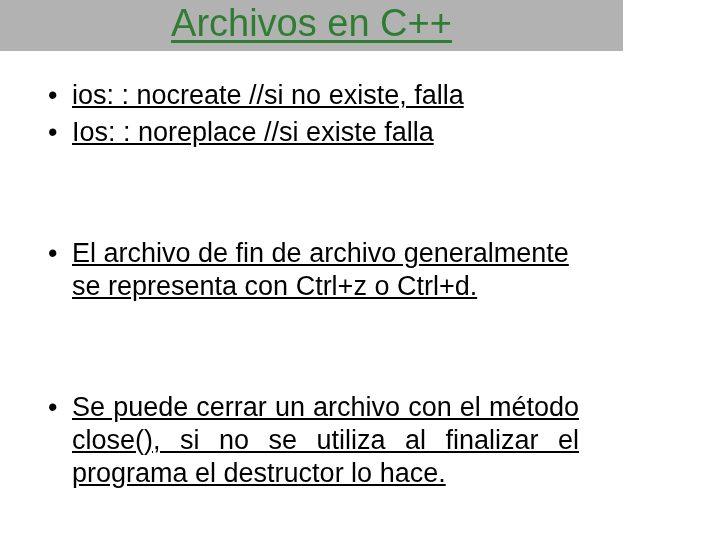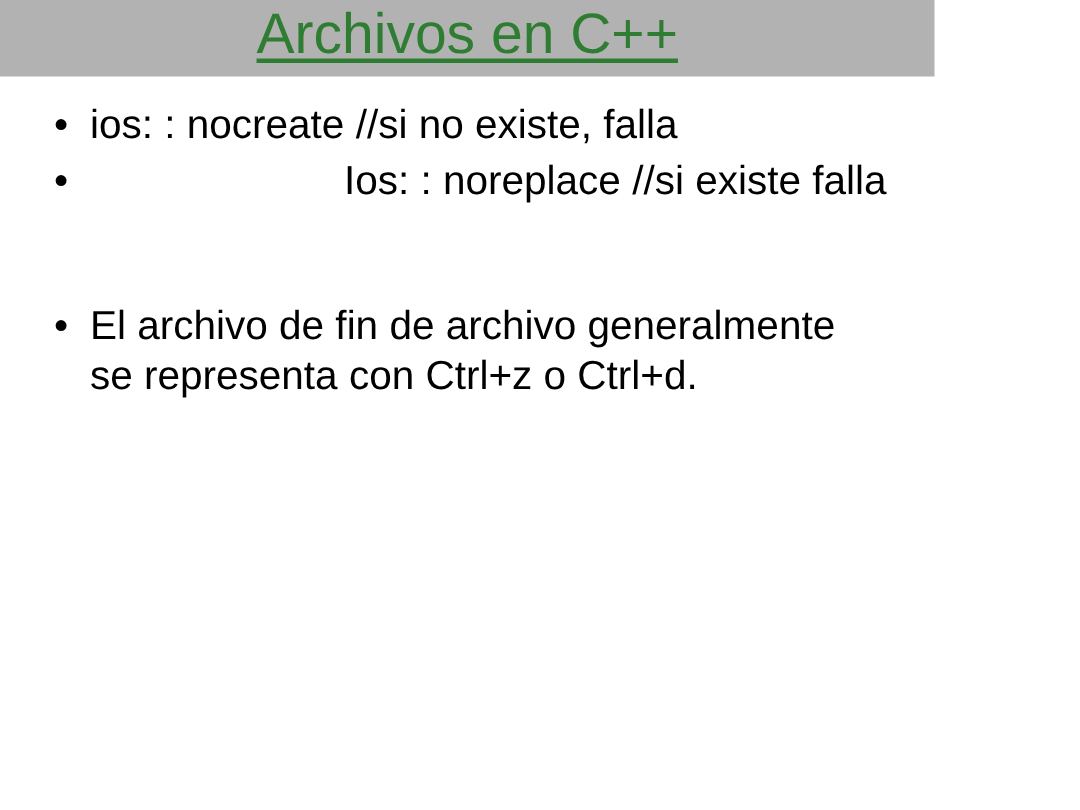--- a/index.html
+++ b/index.html
@@ -28,40 +28,41 @@
     text-decoration: underline;
     text-underline-offset: 4px;
     display: inline-block;
     padding-top: 2px;
   }
   .body {
     padding: 12px 28px 0 28px;
   }
   ul.bullets {
     list-style: none;
-    margin: 4px;
+    margin: 16px;
     padding: 0;
+    text-decoration: underline;
   }
   ul.bullets > li {
     position: relative;
     padding-left: 28px;
     font-size: 27px;
     color: #000000;
     line-height: 1.22;
     margin: 0;
   }
   ul.bullets > li::before {
     content: "•";
     position: absolute;
     left: 4px;
     top: 0;
     font-size: 27px;
     color: #000000;
   }
-  .group1 li + li { margin-top: 4px; text-align: right; }
+  .group1 li + li { margin-top: 4px; }
   .gap-large { height: 56px; }
   .gap-large2 { height: 56px; }
   .justify {
     text-align: justify;
     text-justify: inter-word;
   }
 </style>
 </head>
 <body>
 
@@ -84,15 +85,20 @@
     <div class="gap-large"></div>
 
     <ul class="bullets">
       <li>
         <span>El archivo de fin de archivo generalmente se representa con Ctrl+z o Ctrl+d.</span>
       </li>
     </ul>
 
     <div class="gap-large2"></div>
 
+    <ul class="bullets">
+      <li class="justify">
+        <span>Se puede cerrar un archivo con el método close(), si no se utiliza al finalizar el programa el destructor lo hace.</span>
+      </li>
+    </ul>
   </div>
 
 </div>
 
 </body></html>

